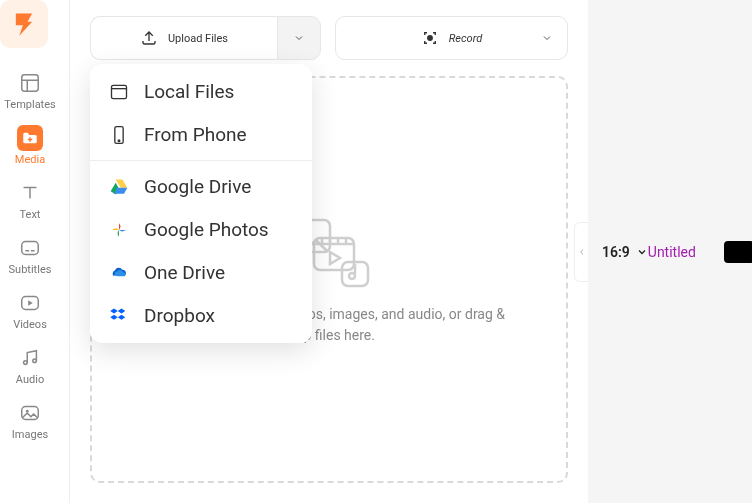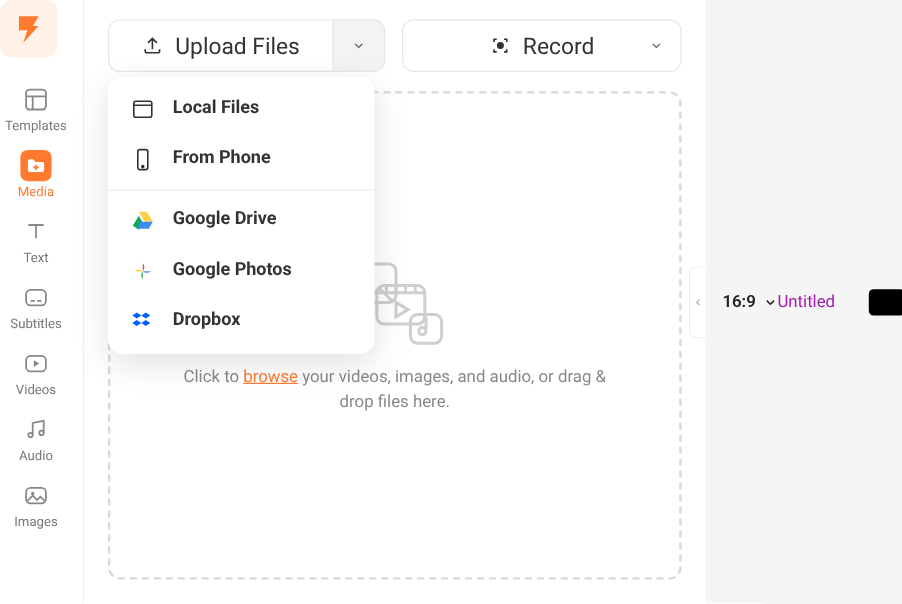--- a/index.html
+++ b/index.html
@@ -10,32 +10,32 @@
 .logo svg { width: 28px; height: 28px; }
 .side-item { width: 60px; padding: 8px 0 6px; display: flex; flex-direction: column; align-items: center; gap: 2px; cursor: pointer; border-radius: 8px; color: #777; }
 .side-item.active { color: #ff7a2f; }
 .side-item .ic { width: 26px; height: 26px; display: flex; align-items: center; justify-content: center; }
 .side-item .ic.box-active { background: #ff7a2f; border-radius: 6px; }
 .side-item .ic.box-active svg { stroke: #fff; fill:#fff;}
 .side-label { font-size: 11px; }
 .main { flex: 1; display: flex; flex-direction: column; position: relative; }
 .toolbar { display: flex; gap: 14px; padding: 16px 20px; }
 .btn-split { display: flex; flex: 1; }
-.btn { flex: 1; height: 44px; border: 1px solid #e6e6e6; border-radius: 10px; background: #fff; display: flex; align-items: center; justify-content: center; gap: 10px; font-size: 19px; color: #333; cursor: pointer; }
+.btn { flex: 1; height: 44px; border: 1px solid #e6e6e6; border-radius: 10px; background: #fff; display: flex; align-items: center; justify-content: center; gap: 10px; font-size: 11px; color: #333; cursor: pointer; }
 .btn-split .btn { border-top-right-radius: 0; border-bottom-right-radius: 0; border-right: none; }
 .chev-btn { width: 44px; height: 44px; border: 1px solid #e6e6e6; background: #f3f3f3; border-top-right-radius: 10px; border-bottom-right-radius: 10px; display: flex; align-items: center; justify-content: center; cursor: pointer; }
-.btn.record { position: relative; }
+.btn.record { position: relative; font-style: italic; }
 .btn.record .mini-chev { position: absolute; right: 14px; }
 .dropzone { margin: 0 20px 20px; flex: 1; border: 2px dashed #d9d9d9; border-radius: 10px; display: flex; flex-direction: column; align-items: center; justify-content: center; gap: 14px; color: #888; padding: 20px; text-align: center; }
 .dropzone .illus { color: #cfcfcf; }
 .drop-text { font-size: 14px; line-height: 1.5; max-width: 380px; }
 .drop-text a { color: #ff7a2f; text-decoration: underline; }
 .dropdown { position: absolute; top: 64px; left: 20px; width: 222px; background: #fff; border-radius: 12px; box-shadow: 0 8px 28px rgba(0,0,0,0.12); padding: 6px 0; z-index: 10; }
 .dropdown hr { border: none; border-top: 1px solid #eee; margin: 4px 0; }
-.dd-item { display: flex; align-items: flex-start; gap: 14px; padding: 10px 18px; font-size: 15px; color: #333; cursor: pointer; font-weight: bold; }
+.dd-item { display: flex; align-items: center; gap: 14px; padding: 10px 18px; font-size: 19px; color: #333; cursor: pointer; }
 .dd-item .ii { width: 22px; height: 22px; display: flex; align-items: center; justify-content: center; }
 .right { width: 164px; background: #f5f5f5; display: flex; flex-direction: row; position: relative; }
 .right-header { display: flex; align-items: center; justify-content: space-between; padding: 16px 14px; }
 .aspect { display: flex; align-items: center; gap: 6px; font-size: 14px; font-weight: 600; color: #222; cursor: pointer; }
 .proj-name { font-size: 14px; color: #a21caf; }
 .scene-row { display: flex; align-items: center; gap: 10px; padding: 8px 14px; }
 .scene-thumb { width: 30px; height: 22px; border-radius: 4px; background: #000; cursor: pointer; }
 .duration-chip { flex:1; height: 26px; border-radius: 6px; border: 1px solid #e2e2e2; background: #fff; display: flex; align-items: center; justify-content: center; gap: 6px; font-size: 13px; font-weight: 600; color: #222; cursor: pointer; padding-left: 40px; }
 .collapse-tab { position: absolute; left: -14px; top: 50%; transform: translateY(-50%); width: 14px; height: 60px; background: #fff; border: 1px solid #eee; border-right: none; border-radius: 6px 0 0 6px; display: flex; align-items: center; justify-content: center; cursor: pointer; color: #aaa; }
 svg { display: block; }
@@ -187,20 +187,29 @@
               <path d="M12 12V4a6 6 0 0 1 0 8z" fill="#ea4335"></path>
               <path d="M12 12h8a6 6 0 0 1-8 0z" fill="#4285f4"></path>
               <path d="M12 12v8a6 6 0 0 1 0-8z" fill="#34a853"></path>
               <path d="M12 12H4a6 6 0 0 1 8 0z" fill="#fbbc04"></path>
             </svg>
         </span>
         <span>Google Photos</span>
       </div>
       <div class="dd-item">
         <span class="ii">
+          <svg width="20" height="20" viewBox="0 0 24 24">
+              <path d="M6 16a4 4 0 0 1 1-7 5 5 0 0 1 9-1 4 4 0 0 1 3 7H6z" fill="#0a63c9"></path>
+              <path d="M10 16a3 3 0 0 1 0-6 4 4 0 0 1 7 1 3 3 0 0 1 2 5h-9z" fill="#2a90e8"></path>
+            </svg>
+        </span>
+        <span>One Drive</span>
+      </div>
+      <div class="dd-item">
+        <span class="ii">
           <svg width="20" height="20" viewBox="0 0 24 24" fill="#0061ff">
               <path d="M6 3l6 4-6 4-6-4 6-4zm12 0l6 4-6 4-6-4 6-4zM6 13l6 4-6 4-6-4 6-4zm12 0l6 4-6 4-6-4 6-4z" transform="scale(0.75) translate(2,1)"></path>
             </svg>
         </span>
         <span>Dropbox</span>
       </div>
     </div>
 
     <div class="dropzone">
       <div class="illus">

